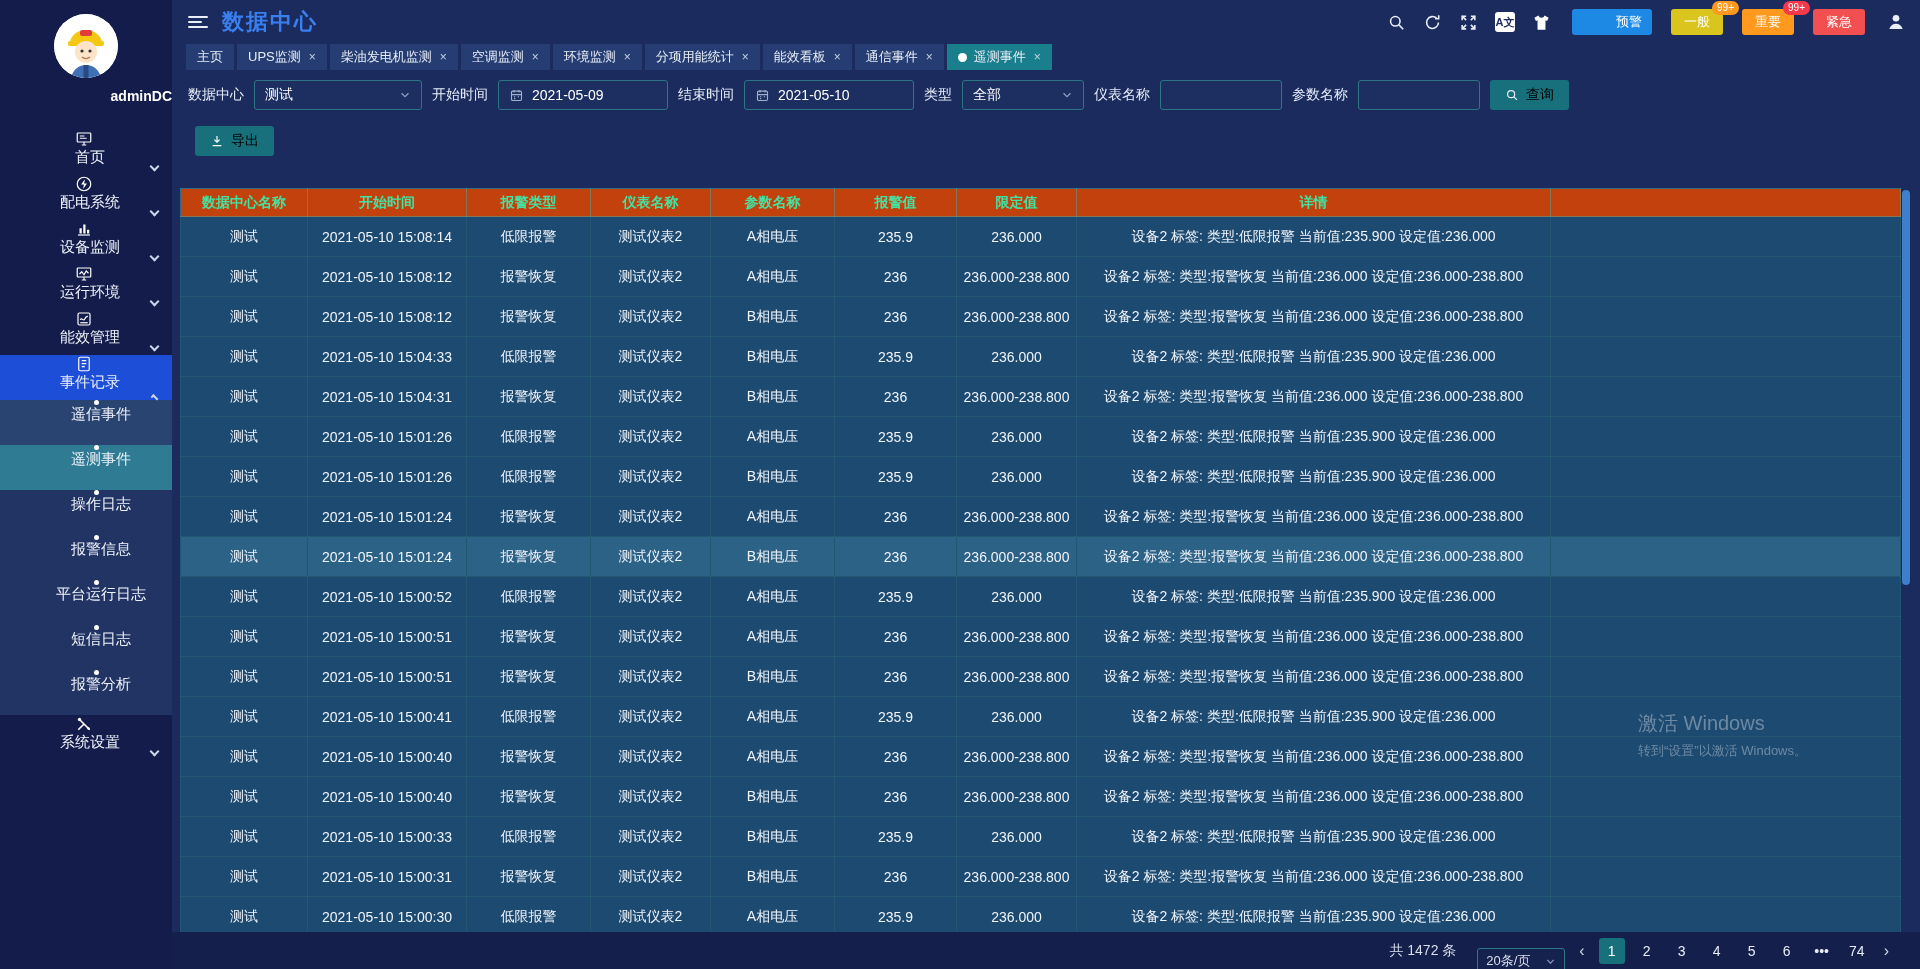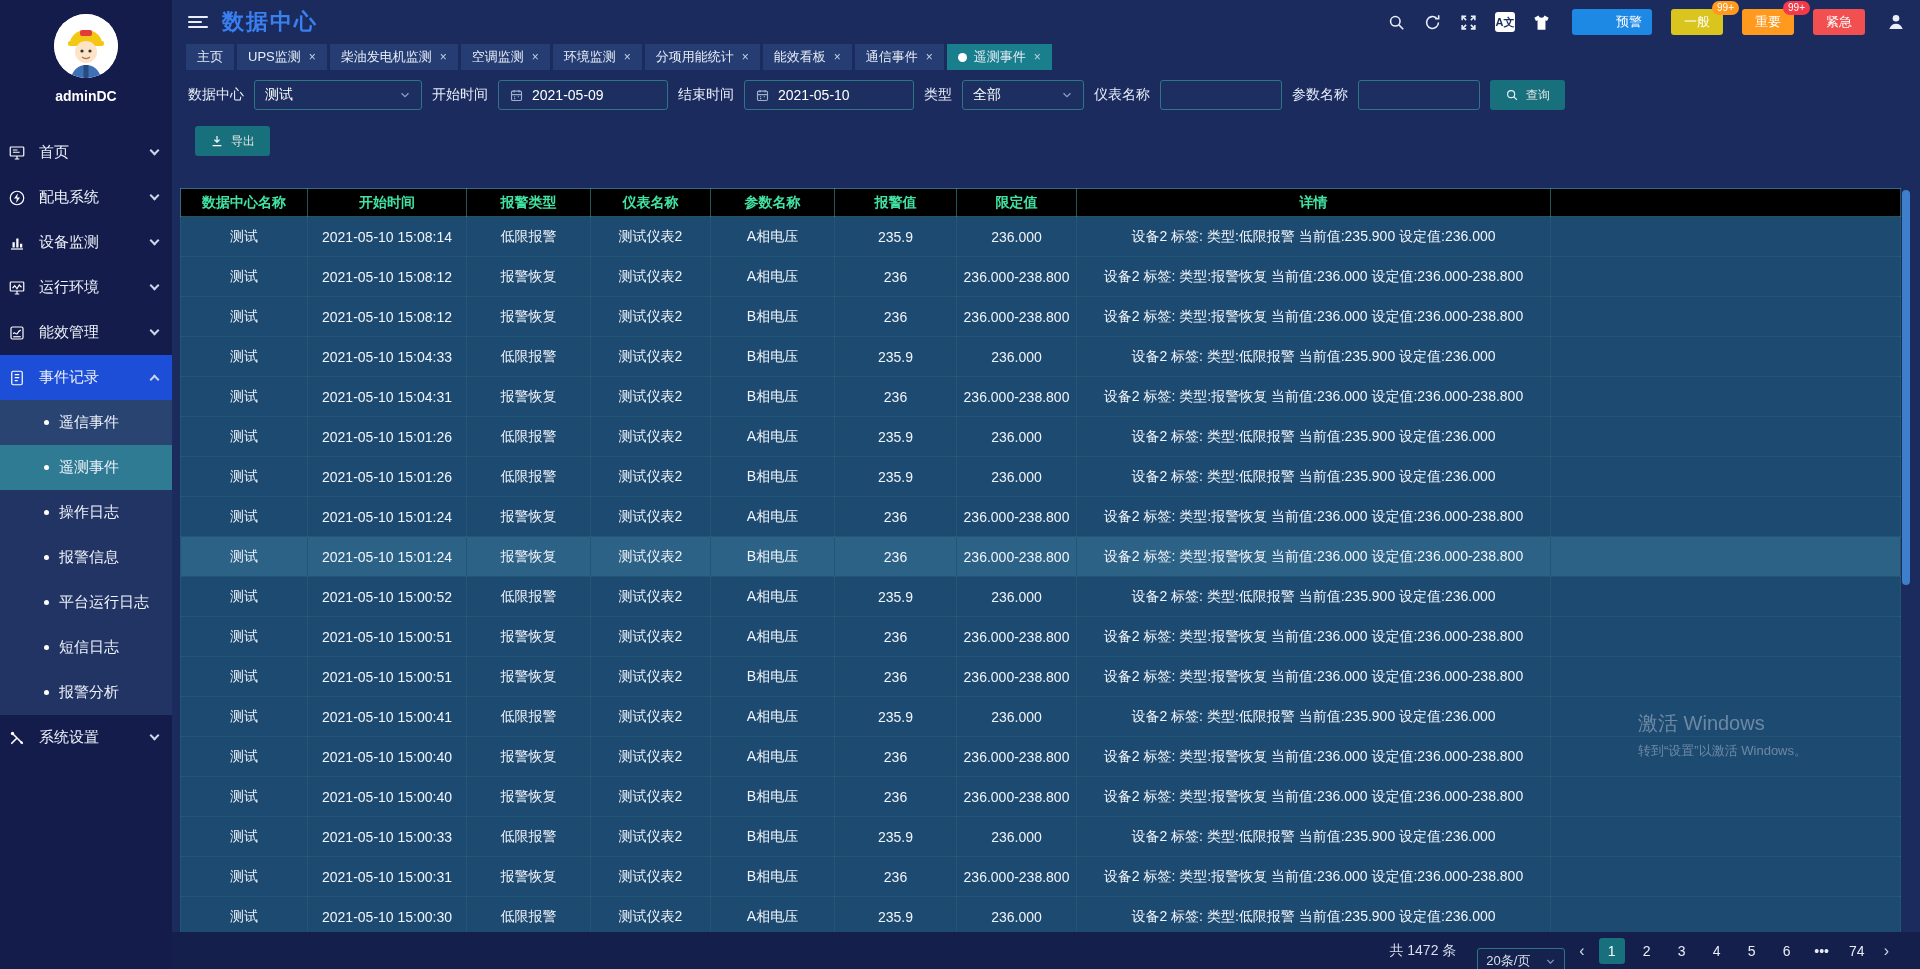--- a/index.html
+++ b/index.html
@@ -3,23 +3,23 @@
 <meta charset="utf-8">
 <style>
   * { box-sizing: border-box; margin: 0; padding: 0; }
   html,body { width:1920px; height:969px; overflow:hidden; }
   body { font-family:"Liberation Sans","DejaVu Sans",sans-serif; background:#131c4a; position:relative; color:#e8edf8; }
   .icon { display:block; }
 
   
   .sidebar { position:absolute; left:0; top:0; width:172px; height:969px; background:#131c4a; z-index:2; }
   .avatar { width:64px; height:64px; border-radius:50%; background:#fff; margin:14px auto 10px; overflow:hidden; display:flex; align-items:center; justify-content:center; }
-  .username { text-align:center; color:#fff; font-size:14px; font-weight:bold; }
+  .username { text-align:right; color:#fff; font-size:14px; font-weight:bold; }
   .nav { margin-top:26px; }
-  .nav-item { height:45px; display:flex; align-items:center; padding:0 14px 0 8px; font-size:15px; color:#eef2fb; cursor:pointer; }
+  .nav-item { height:45px; display:flex; align-items:center; padding:0 14px 0 22px; font-size:15px; color:#eef2fb; cursor:pointer;flex-direction:column; }
   .nav-item .nav-ico { width:18px; height:18px; margin-right:13px; flex:none; }
   .nav-item .chev { margin-left:auto; width:7px; height:7px; border-right:2px solid #ccd6ea; border-bottom:2px solid #ccd6ea; transform:rotate(45deg); margin-top:-4px; }
   .nav-item.open .chev { transform:rotate(-135deg); margin-top:4px; }
   .nav-item.open { background:#1d4ed8; }
   .nav-item.sub { padding-left:44px; background:#223463; }
   .nav-item.sub .bullet { width:5px; height:5px; border-radius:50%; background:#fff; margin-right:10px; flex:none; }
   .nav-item.sub.hover { background:#2a4472; }
   .nav-item.sub.active { background:#2e7b93; }
 
   
@@ -47,27 +47,27 @@
   .tab.closable .x { display:inline; }
 
   .filterbar { height:46px; display:flex; align-items:center; padding-left:16px; gap:10px; font-size:14px; color:#e6ecf8; }
   .f-label { flex:none; }
   .ctrl { height:30px; border:1px solid #2e7686; border-radius:3px; background:#1c2f60; display:flex; align-items:center; padding:0 10px; color:#fff; font-size:14px; cursor:pointer; }
   .ctrl .chev-ico { margin-left:auto; }
   .w-select { width:168px; }
   .w-date { width:170px; gap:8px; cursor:text; }
   .w-type { width:122px; }
   .w-text { width:122px; cursor:text; }
-  .btn { height:30px; background:#17707c; border:none; border-radius:3px; color:#e5e5e5; font-size:12px; display:flex; align-items:center; gap:7px; padding:0 15px; cursor:pointer; font-family:inherit; }
+  .btn { height:30px; background:#17707c; border:none; border-radius:3px; color:#000000; font-size:14px; display:flex; align-items:center; gap:7px; padding:0 15px; cursor:pointer; font-family:inherit; }
   .exportbar { height:46px; display:flex; align-items:center; padding-left:23px; }
 
   
   .table-wrap { position:absolute; left:8px; top:188px; bottom:37px; width:1730px; overflow:hidden; }
   table { border-collapse:collapse; table-layout:fixed; width:1720px; }
-  th { height:28px; background:#000000; color:#41e2a2; font-size:14px; font-weight:bold; border:1px solid rgba(70,170,170,0.5); }
+  th { height:28px; background:#c2410c; color:#41e2a2; font-size:14px; font-weight:bold; border:1px solid rgba(70,170,170,0.5); }
   td { height:40px; background:#1d4a70; color:#f0f4fb; font-size:14px; text-align:center; border:1px solid rgba(45,140,140,0.45); white-space:nowrap; overflow:hidden; }
   tr.hl td { background:#2d6287; }
   .scroll-thumb { position:absolute; left:1722px; top:2px; width:8px; height:395px; background:#3e7ecb; border-radius:4px; cursor:pointer; }
   .watermark { position:absolute; left:1458px; top:522px; color:rgba(195,205,220,0.48); pointer-events:none; }
   .watermark .l1 { font-size:20px; }
   .watermark .l2 { font-size:13px; margin-top:5px; }
 
   
   .pager { position:absolute; left:0; right:0; bottom:0; height:37px; background:#141f4b; display:flex; align-items:center; justify-content:flex-end; padding-right:26px; gap:9px; font-size:14px; color:#d9dfee; }
   .pager .total { margin-right:12px; }

